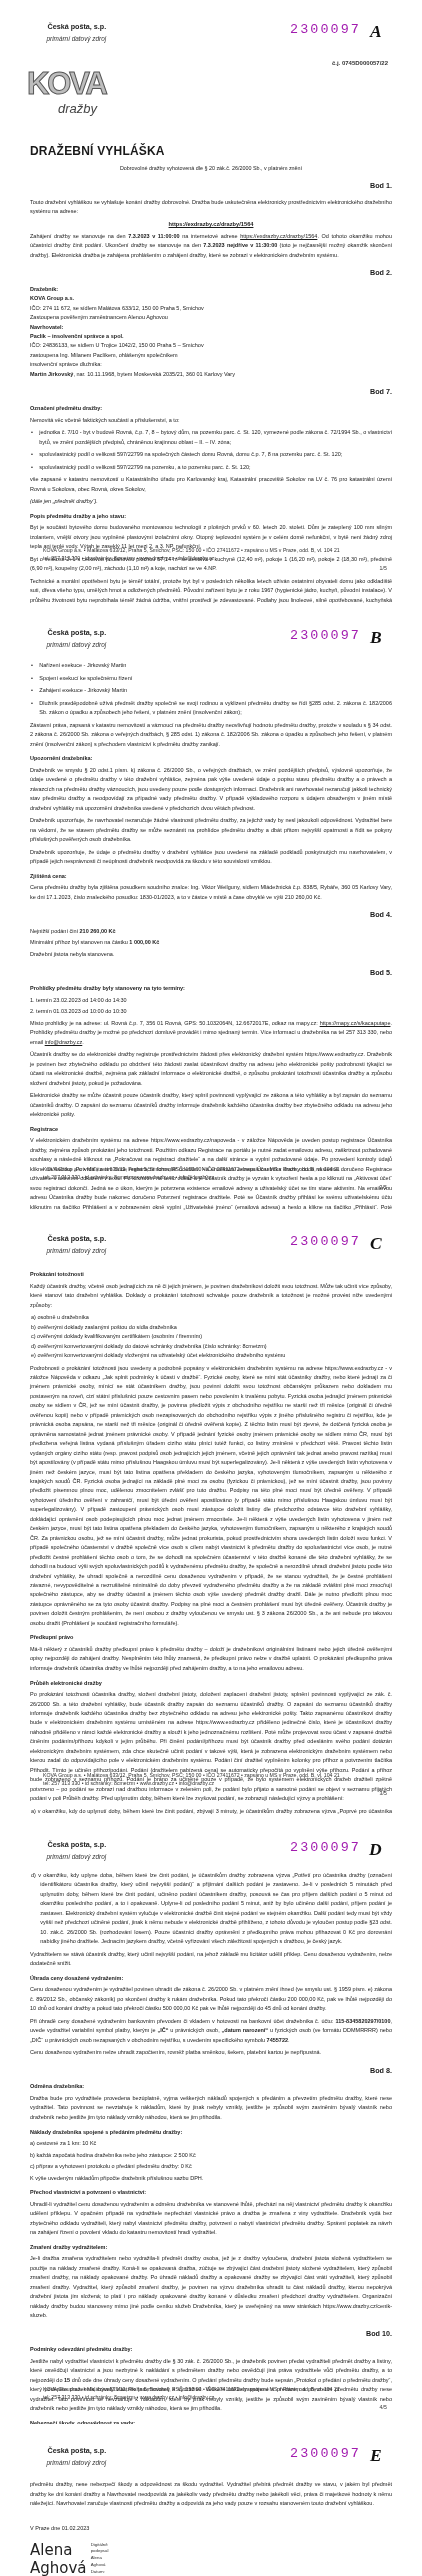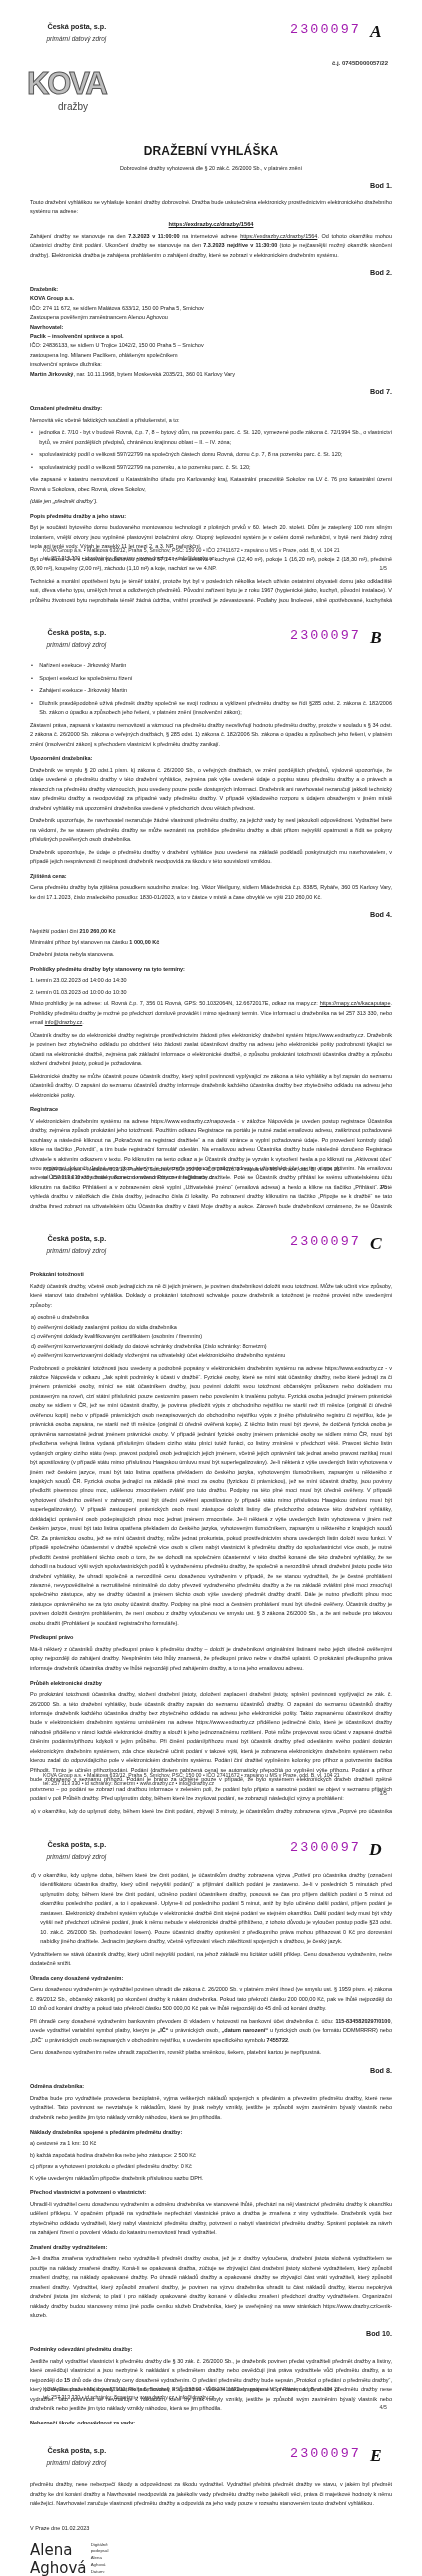--- a/index.html
+++ b/index.html
@@ -10,23 +10,23 @@
   .p3 { height: 606px; }
   .p4 { height: 606px; }
   .p5 { height: 607px; }
   .hdr { position: relative; height: 44px; }
   .cp-name { position: absolute; left: 17.5px; top: 12.4px; font-weight: bold; font-size: 7.2px; color: #222; }
   .cp-sub { position: absolute; left: 16.5px; top: 24px; font-style: italic; font-size: 6.4px; color: #333; }
   .stamp { position: absolute; right: 31px; top: 9.3px; font-family: "Liberation Mono", monospace; font-size: 13.4px; letter-spacing: 2.1px; color: #a21caf; }
   .stamp-letter { position: absolute; right: 10.3px; top: 7.2px; font-size: 17.5px; font-style: italic; font-weight: bold; color: #111; font-family: "Liberation Serif", serif; }
   .logo { position: absolute; left: 27px; top: 46px; width: 99px; height: 36px; margin-top: 20px; }
   .logo-word { font-family: "Liberation Sans", sans-serif; font-weight: 900; font-size: 31px; letter-spacing: -2.1px; color: #bdbdbd; -webkit-text-stroke: 1px #555; line-height: 36px; font-style: normal; }
-  .logo-sub { position: absolute; left: 58px; top: 98px; font-size: 10px; color: #444; }
+  .logo-sub { position: absolute; left: 58px; top: 98px; font-style: italic; font-size: 13px; color: #444; }
   .cj { position: absolute; right: 35px; top: 58px; font-weight: bold; font-size: 6px; color: #333; }
-  .doc-title { text-align: center; font-weight: bold; font-size: 12px; margin: 0; padding-top: 88px; letter-spacing: 0.2px; }
+  .doc-title { text-align: left; font-weight: bold; font-size: 12px; margin: 0; padding-top: 88px; letter-spacing: 0.2px; }
   .doc-subtitle { text-align: center; font-size: 5.4px; margin: 2.1px 0 3.1px; }
   .bod { text-align: right; font-weight: bold; font-size: 7.2px; margin: 7.2px 0 5.2px; }
   p { margin: 0 0 3.1px; text-align: justify; }
   .lbl { font-weight: bold; margin: 5.2px 0 2.1px; }
   .link { text-decoration: underline; }
   .url-center { text-align: center; font-weight: bold; text-decoration: underline; margin: 1px 0 2.1px; font-size: 5.7px; }
   ul.bullets { list-style: none; margin: 0 0 3.1px; padding: 0 0 0 9.3px; }
   ul.bullets li { position: relative; margin-bottom: 3.1px; text-align: justify; }
   ul.bullets li::before { content: "•"; position: absolute; left: -8.2px; }
   ol.alpha { list-style: none; padding: 0 0 0 1px; margin: 0 0 3.1px; }
@@ -128,20 +128,21 @@
   <p>Dražebník upozorňuje, že navrhovatel nezaručuje žádné vlastnosti předmětu dražby, za jejichž vady by nesl jakoukoli odpovědnost. Vydražitel bere na vědomí, že se stavem předmětu dražby se může seznámit na prohlídce předmětu dražby a dbát přitom nejvyšší opatrnosti a řídit se pokyny příslušných pověřených osob dražebníka.</p>
   <p>Dražebník upozorňuje, že údaje o předmětu dražby v dražební vyhlášce jsou uvedené na základě podkladů poskytnutých mu navrhovatelem, v případě jejich nesprávnosti či neúplnosti dražebník neodpovídá za škodu v této souvislosti vzniklou.</p>
   <p class="lbl">Zjištěná cena:</p>
   <p>Cena předmětu dražby byla zjištěna posudkem soudního znalce: Ing. Viktor Weilguny, sídlem Mládežnická č.p. 838/5, Rybáře, 360 05 Karlovy Vary, ke dni 17.1.2023, číslo znaleckého posudku: 1830-01/2023, a to v částce v místě a čase obvyklé ve výši 210 260,00 Kč.</p>
 
   <div class="bod">Bod 4.</div>
   <p class="plain-line"><span>Nejnižší podání činí </span><span class="b">210 260,00 Kč</span></p>
   <p class="plain-line"><span>Minimální příhoz byl stanoven na částku </span><span class="b">1 000,00 Kč</span></p>
   <p class="plain-line">Dražební jistota nebyla stanovena.</p>
 
+  <div class="bod">Bod 5.</div>
   <p class="lbl">Prohlídky předmětu dražby byly stanoveny na tyto termíny:</p>
   <p class="plain-line">1. termín 23.02.2023 od 14:00 do 14:30</p>
   <p class="plain-line">2. termín 01.03.2023 od 10:00 do 10:30</p>
   <p><span>Místo prohlídky je na adrese: ul. Rovná č.p. 7, 356 01 Rovná, GPS: 50.1032064N, 12.6672017E, odkaz na mapy.cz: </span><span class="link">https://mapy.cz/s/kacaputape</span><span>. Prohlídky předmětu dražby je možné po předchozí domluvě provádět i mimo sjednaný termín. Více informací u dražebníka na tel 257 313 330, nebo email </span><span class="link">info@drazby.cz</span><span>.</span></p>
 
   <p>Účastník dražby se do elektronické dražby registruje prostřednictvím žádosti přes elektronický dražební systém https://www.exdrazby.cz. Dražebník je povinen bez zbytečného odkladu po obdržení této žádosti zaslat účastníkovi dražby na adresu jeho elektronické pošty podrobnosti týkající se účasti na elektronické dražbě, zejména pak základní informace o elektronické dražbě, o způsobu prokázání totožnosti účastníka dražby a způsobu složení dražební jistoty, pokud je požadována.</p>
   <p>Elektronické dražby se může účastnit pouze účastník dražby, který splnil povinnosti vyplývající ze zákona a této vyhlášky a byl zapsán do seznamu účastníků dražby. O zapsání do seznamu účastníků dražby informuje dražebník každého účastníka dražby bez zbytečného odkladu na adresu jeho elektronické pošty.</p>
   <p class="lbl">Registrace</p>
   <p>V elektronickém dražebním systému na adrese https://www.exdrazby.cz/napoveda - v záložce Nápověda je uveden postup registrace Účastníka dražby, zejména způsob prokázání jeho totožnosti. Použitím odkazu Registrace na portálu je nutné zadat emailovou adresu, zaškrtnout požadované souhlasy a následně kliknout na „Pokračovat na registraci dražitele“ a na další stránce a vyplní požadované údaje. Po provedení kontroly údajů klikne na tlačítko „Potvrdit“, a tím bude registrační formulář odeslán. Na emailovou adresu Účastníka dražby bude následně doručeno Registrace uživatele s aktivním odkazem v textu. Po kliknutím na tento odkaz a je Účastník dražby je vyzván k vytvoření hesla a po kliknutí na „Aktivovat účet“ svou registraci dokončí. Jedná se o úkon, kterým je potvrzena existence emailové adresy a uživatelský účet se tím stane aktivním. Na emailovou adresu Účastníka dražby bude nakonec doručeno Potvrzení registrace dražitele. Poté se Účastník dražby přihlásí ke svému uživatelskému účtu kliknutím na tlačítko Přihlášení a v zobrazeném okně vyplní „Uživatelské jméno“ (emailová adresa) a heslo a klikne na tlačítko „Přihlásit“. Poté vyhledá dražbu v záložkách dle čísla dražby, jednacího čísla či lokality. Po zobrazení dražby kliknutím na tlačítko „Připojte se k dražbě“ se tato dražba ihned zobrazí na uživatelském účtu Účastníka dražby v části Moje dražby a aukce. Zároveň bude dražebníkovi oznámeno, že se Účastník jako Účastník dražby připojil k jeho dražbě. Do dražby je možné se registrovat pouze do jejího zahájení. Doporučuje se, aby Účastník dražby provedl svoji registraci s dostatečným předstihem před zahájením dražby, aby dražebník mohl ověřit zejména úhradu dražební jistoty.</p>
 

